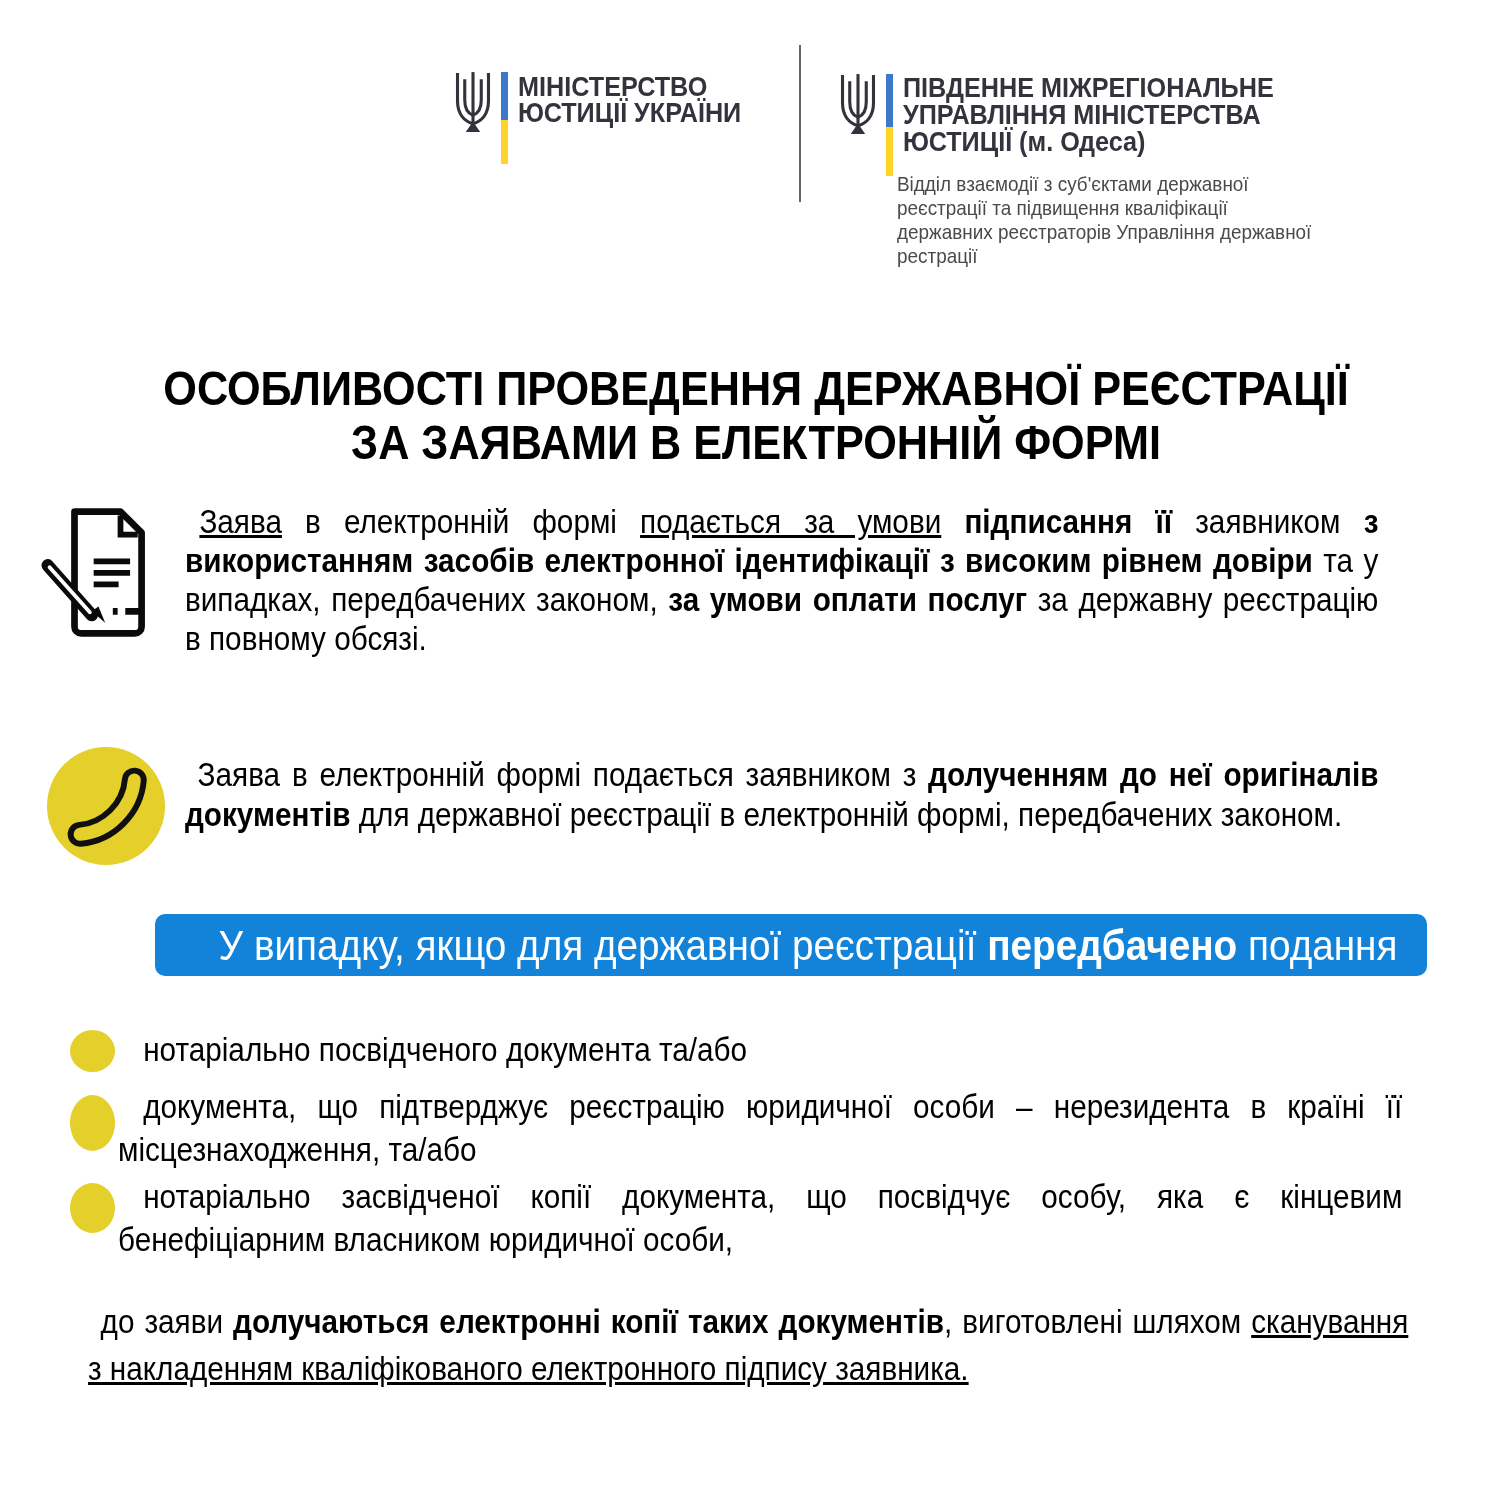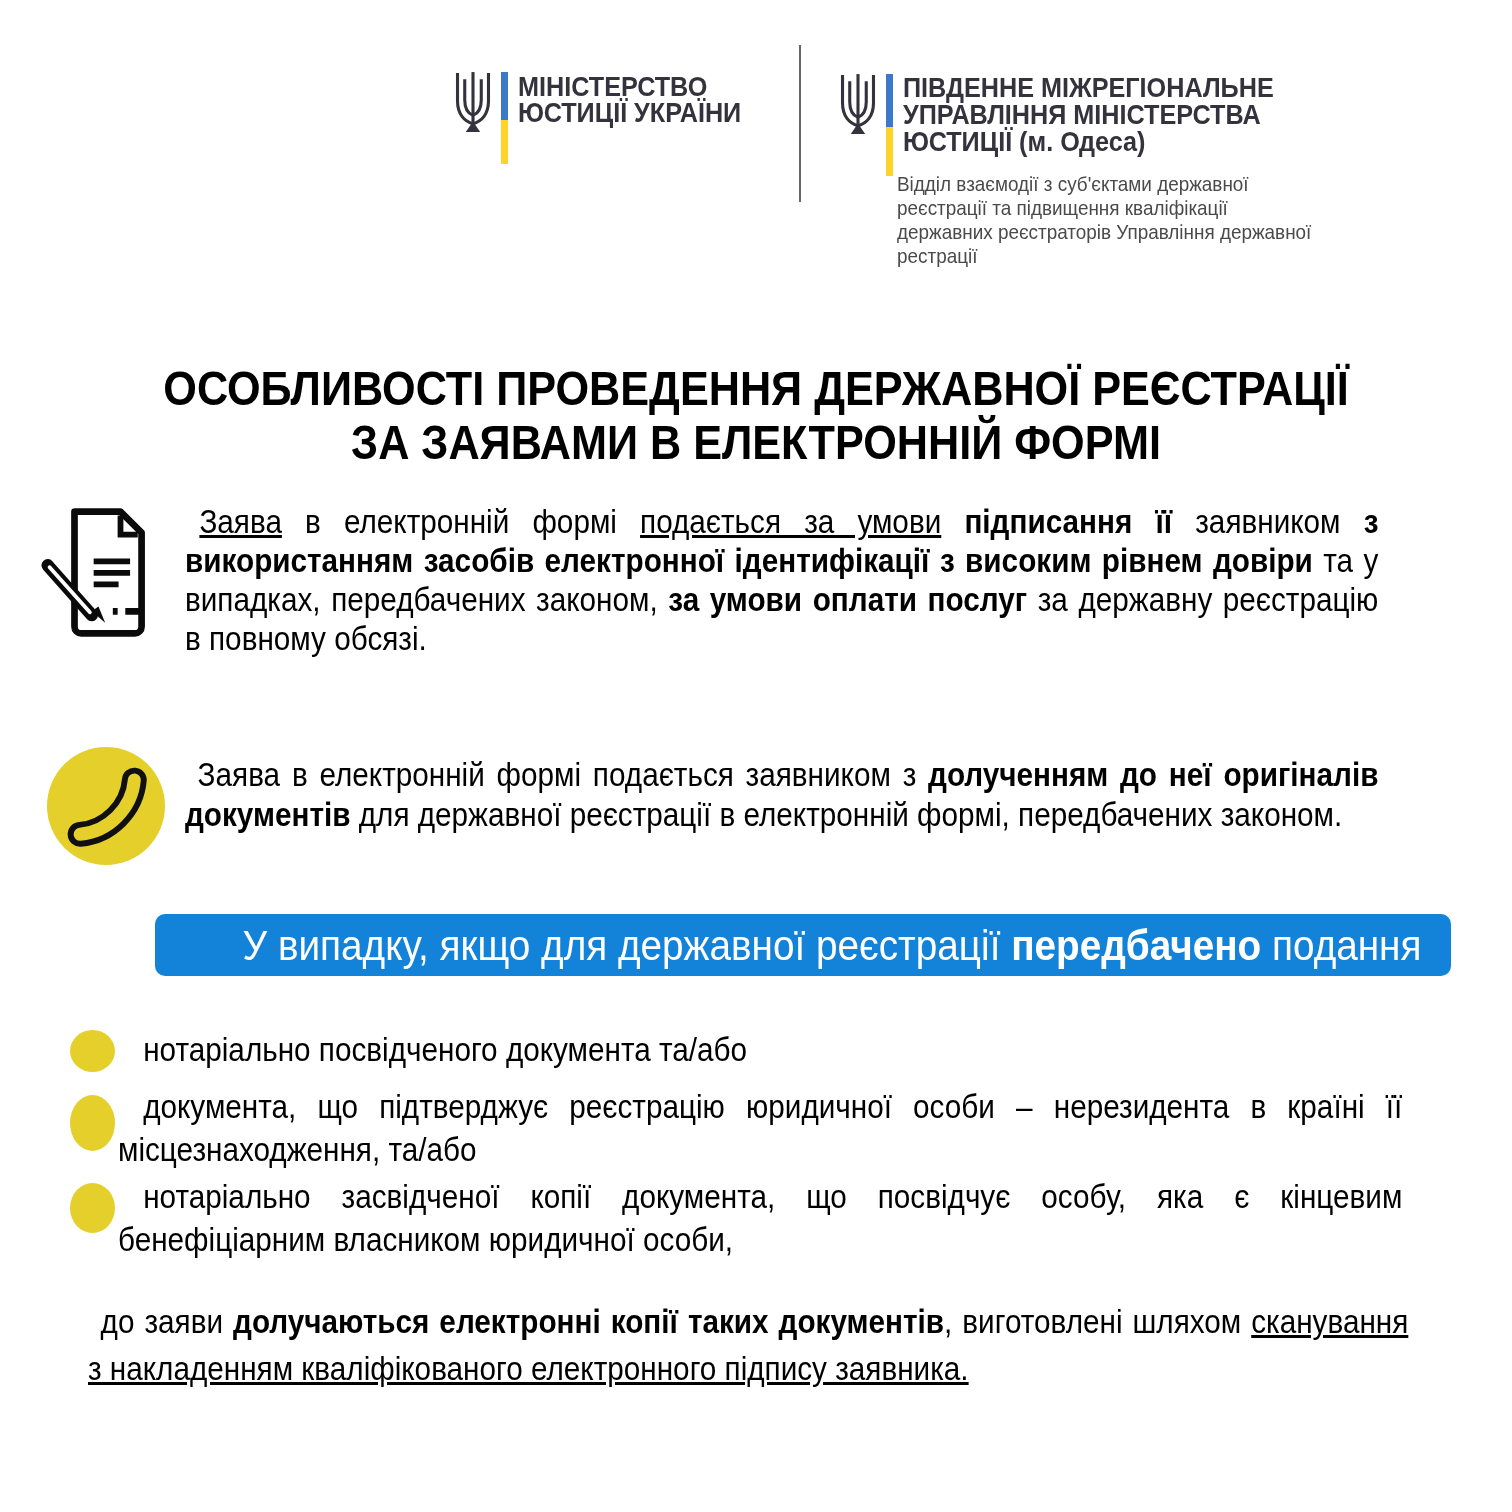--- a/index.html
+++ b/index.html
@@ -22,21 +22,21 @@
   
   .title{position:absolute;left:0;top:362px;width:1512px;text-align:center;font-weight:bold;font-size:48px;line-height:54px;color:#000;}
 
   
   .para{position:absolute;text-align:justify;font-size:33px;}
   .p1{left:185px;top:502px;width:1326px;line-height:39px;text-indent:16px;}
   .p2{left:185px;top:755px;width:1326px;line-height:40px;text-indent:14px;}
   .closing{left:88px;top:1298px;width:1467px;line-height:47px;text-indent:14px;}
 
   
-  .banner{position:absolute;left:155px;top:914px;width:1272px;height:62px;border-radius:10px;background:var(--c-banner_blue);padding-left:24px;}
+  .banner{position:absolute;left:155px;top:914px;width:1272px;height:62px;border-radius:10px;background:var(--c-banner_blue);}
   .banner-text{width:100%;text-align:center;white-space:nowrap;color:#fff;font-size:43px;line-height:62px;}
 
   
   .dot{position:absolute;left:70px;width:45px;background:var(--c-accent_yellow);border-radius:50%;}
   .btext{position:absolute;left:118px;width:1427px;text-align:justify;font-size:33px;line-height:43px;text-indent:28px;}
 
   
   .doc-icon{position:absolute;left:40px;top:503px;}
   .phone-badge{position:absolute;left:47px;top:747px;width:118px;height:118px;border-radius:50%;background:var(--c-accent_yellow);}
 </style>

